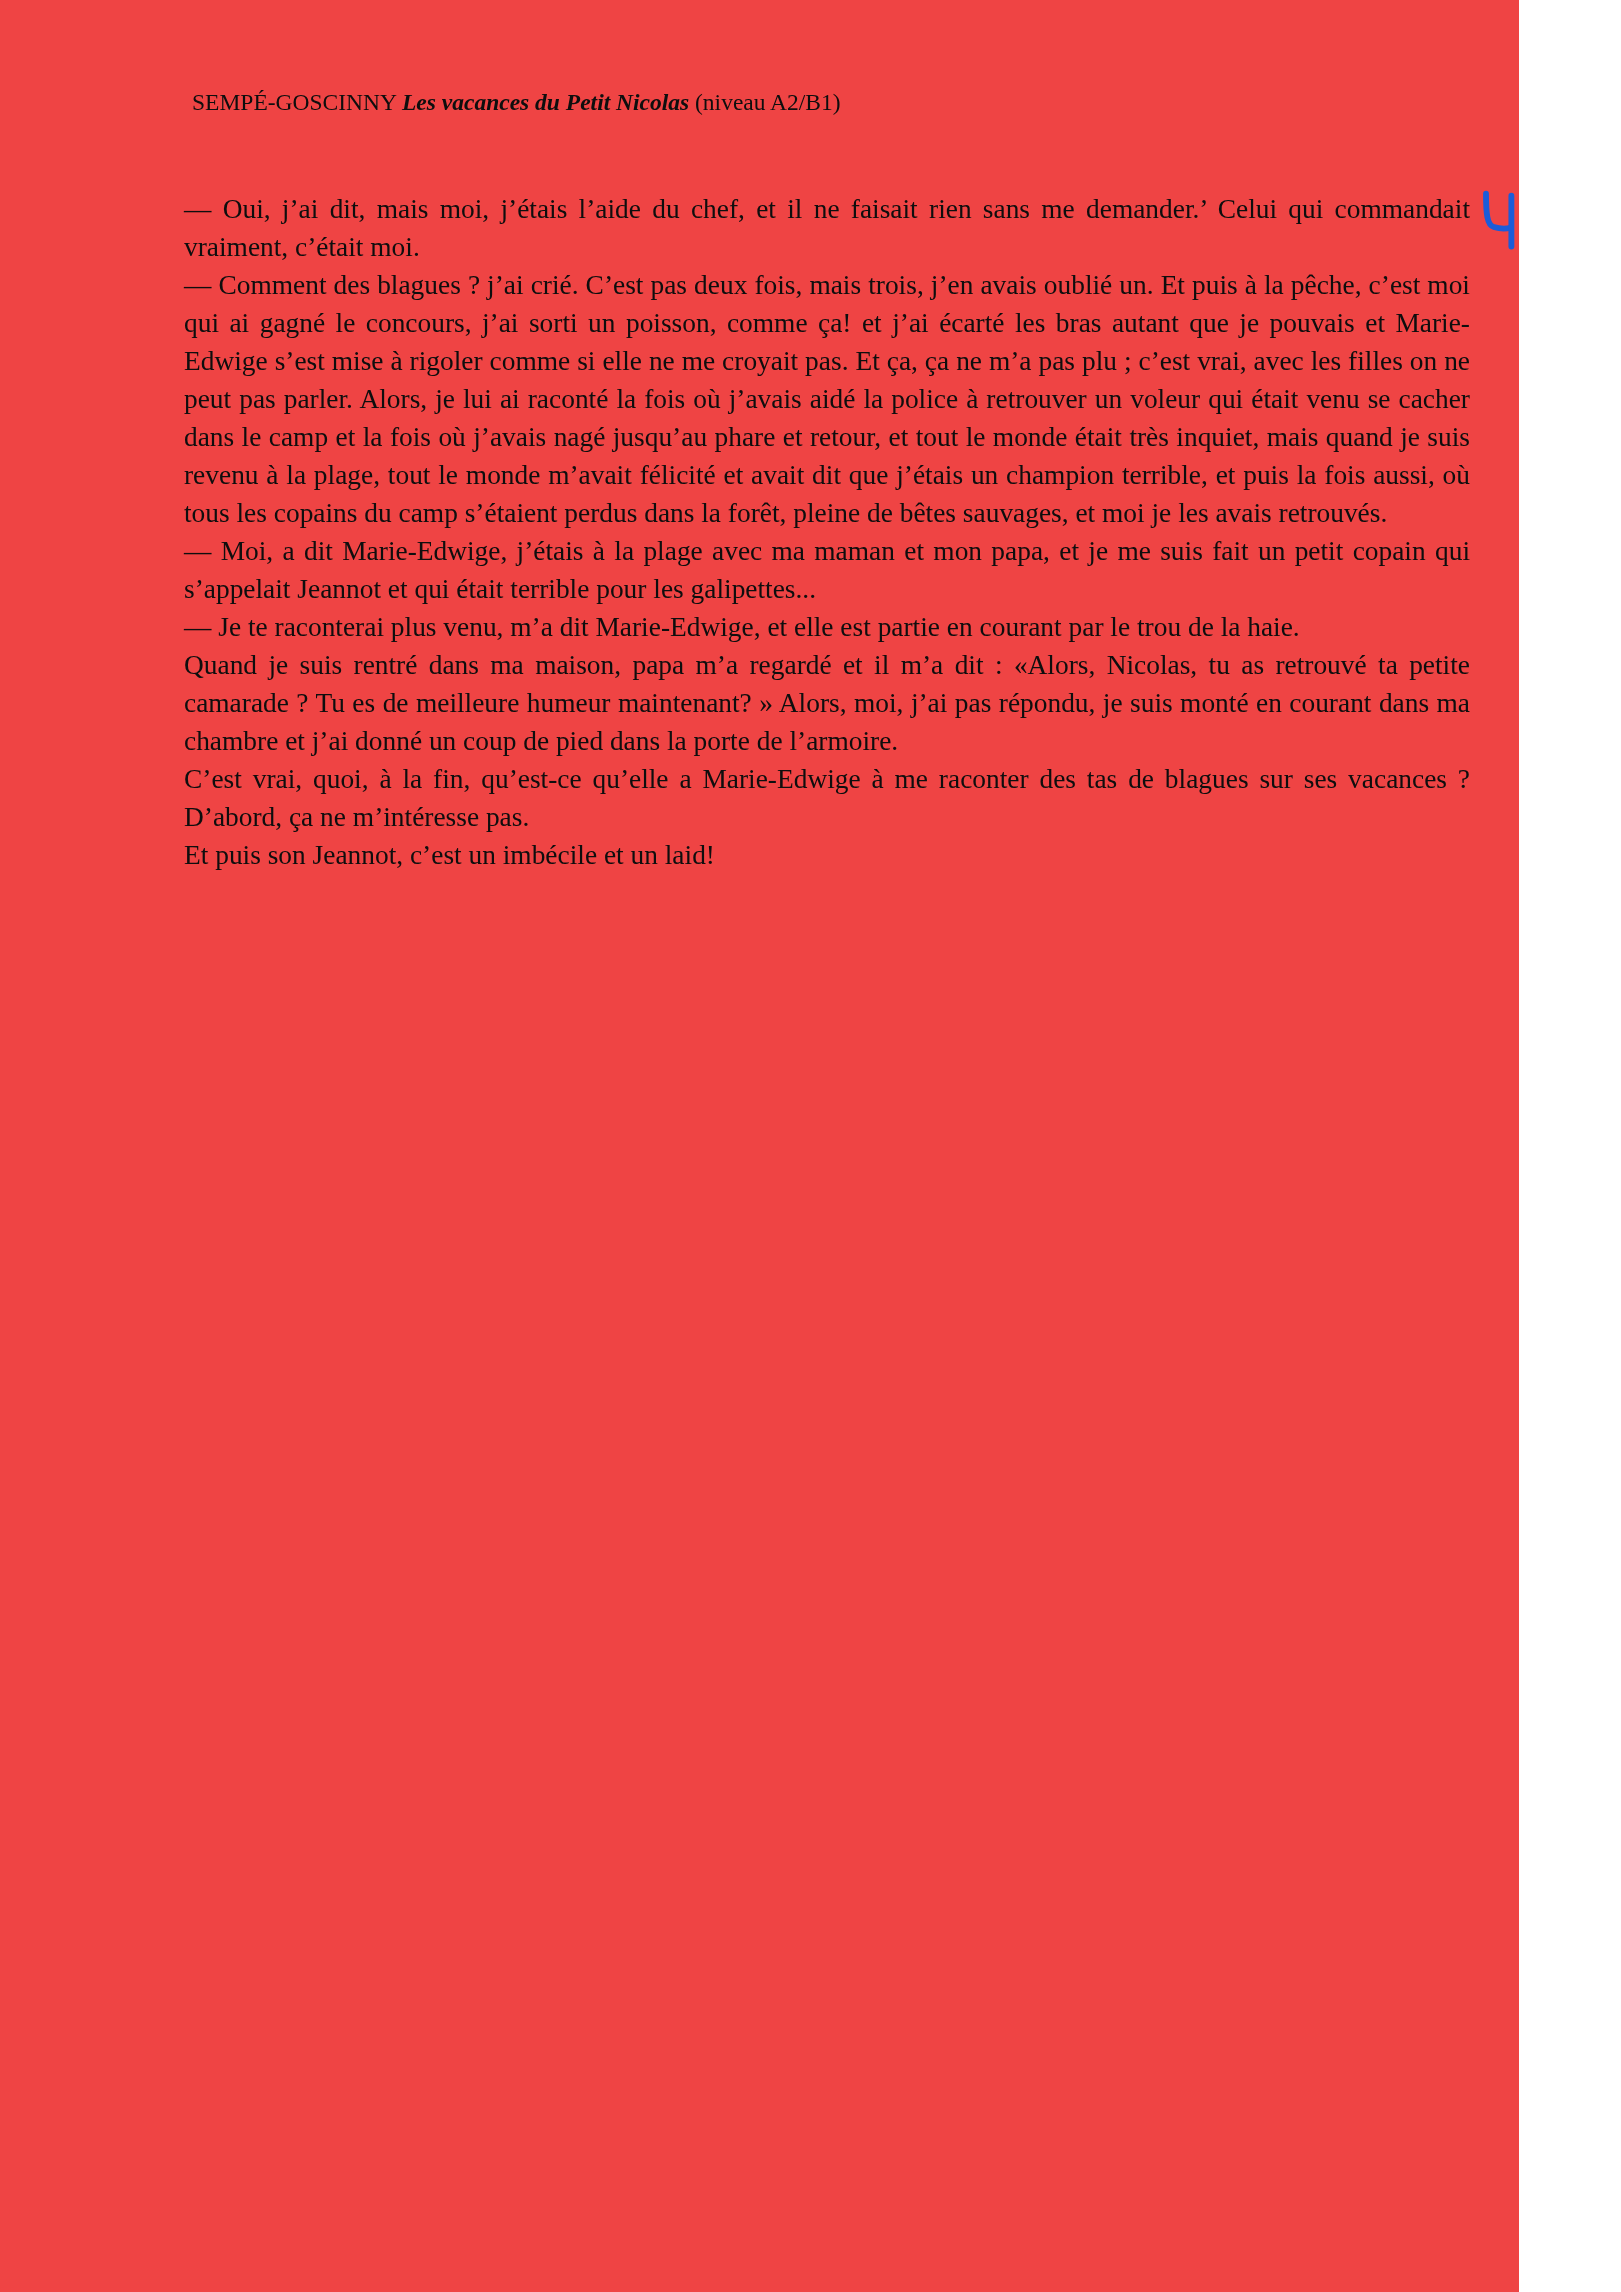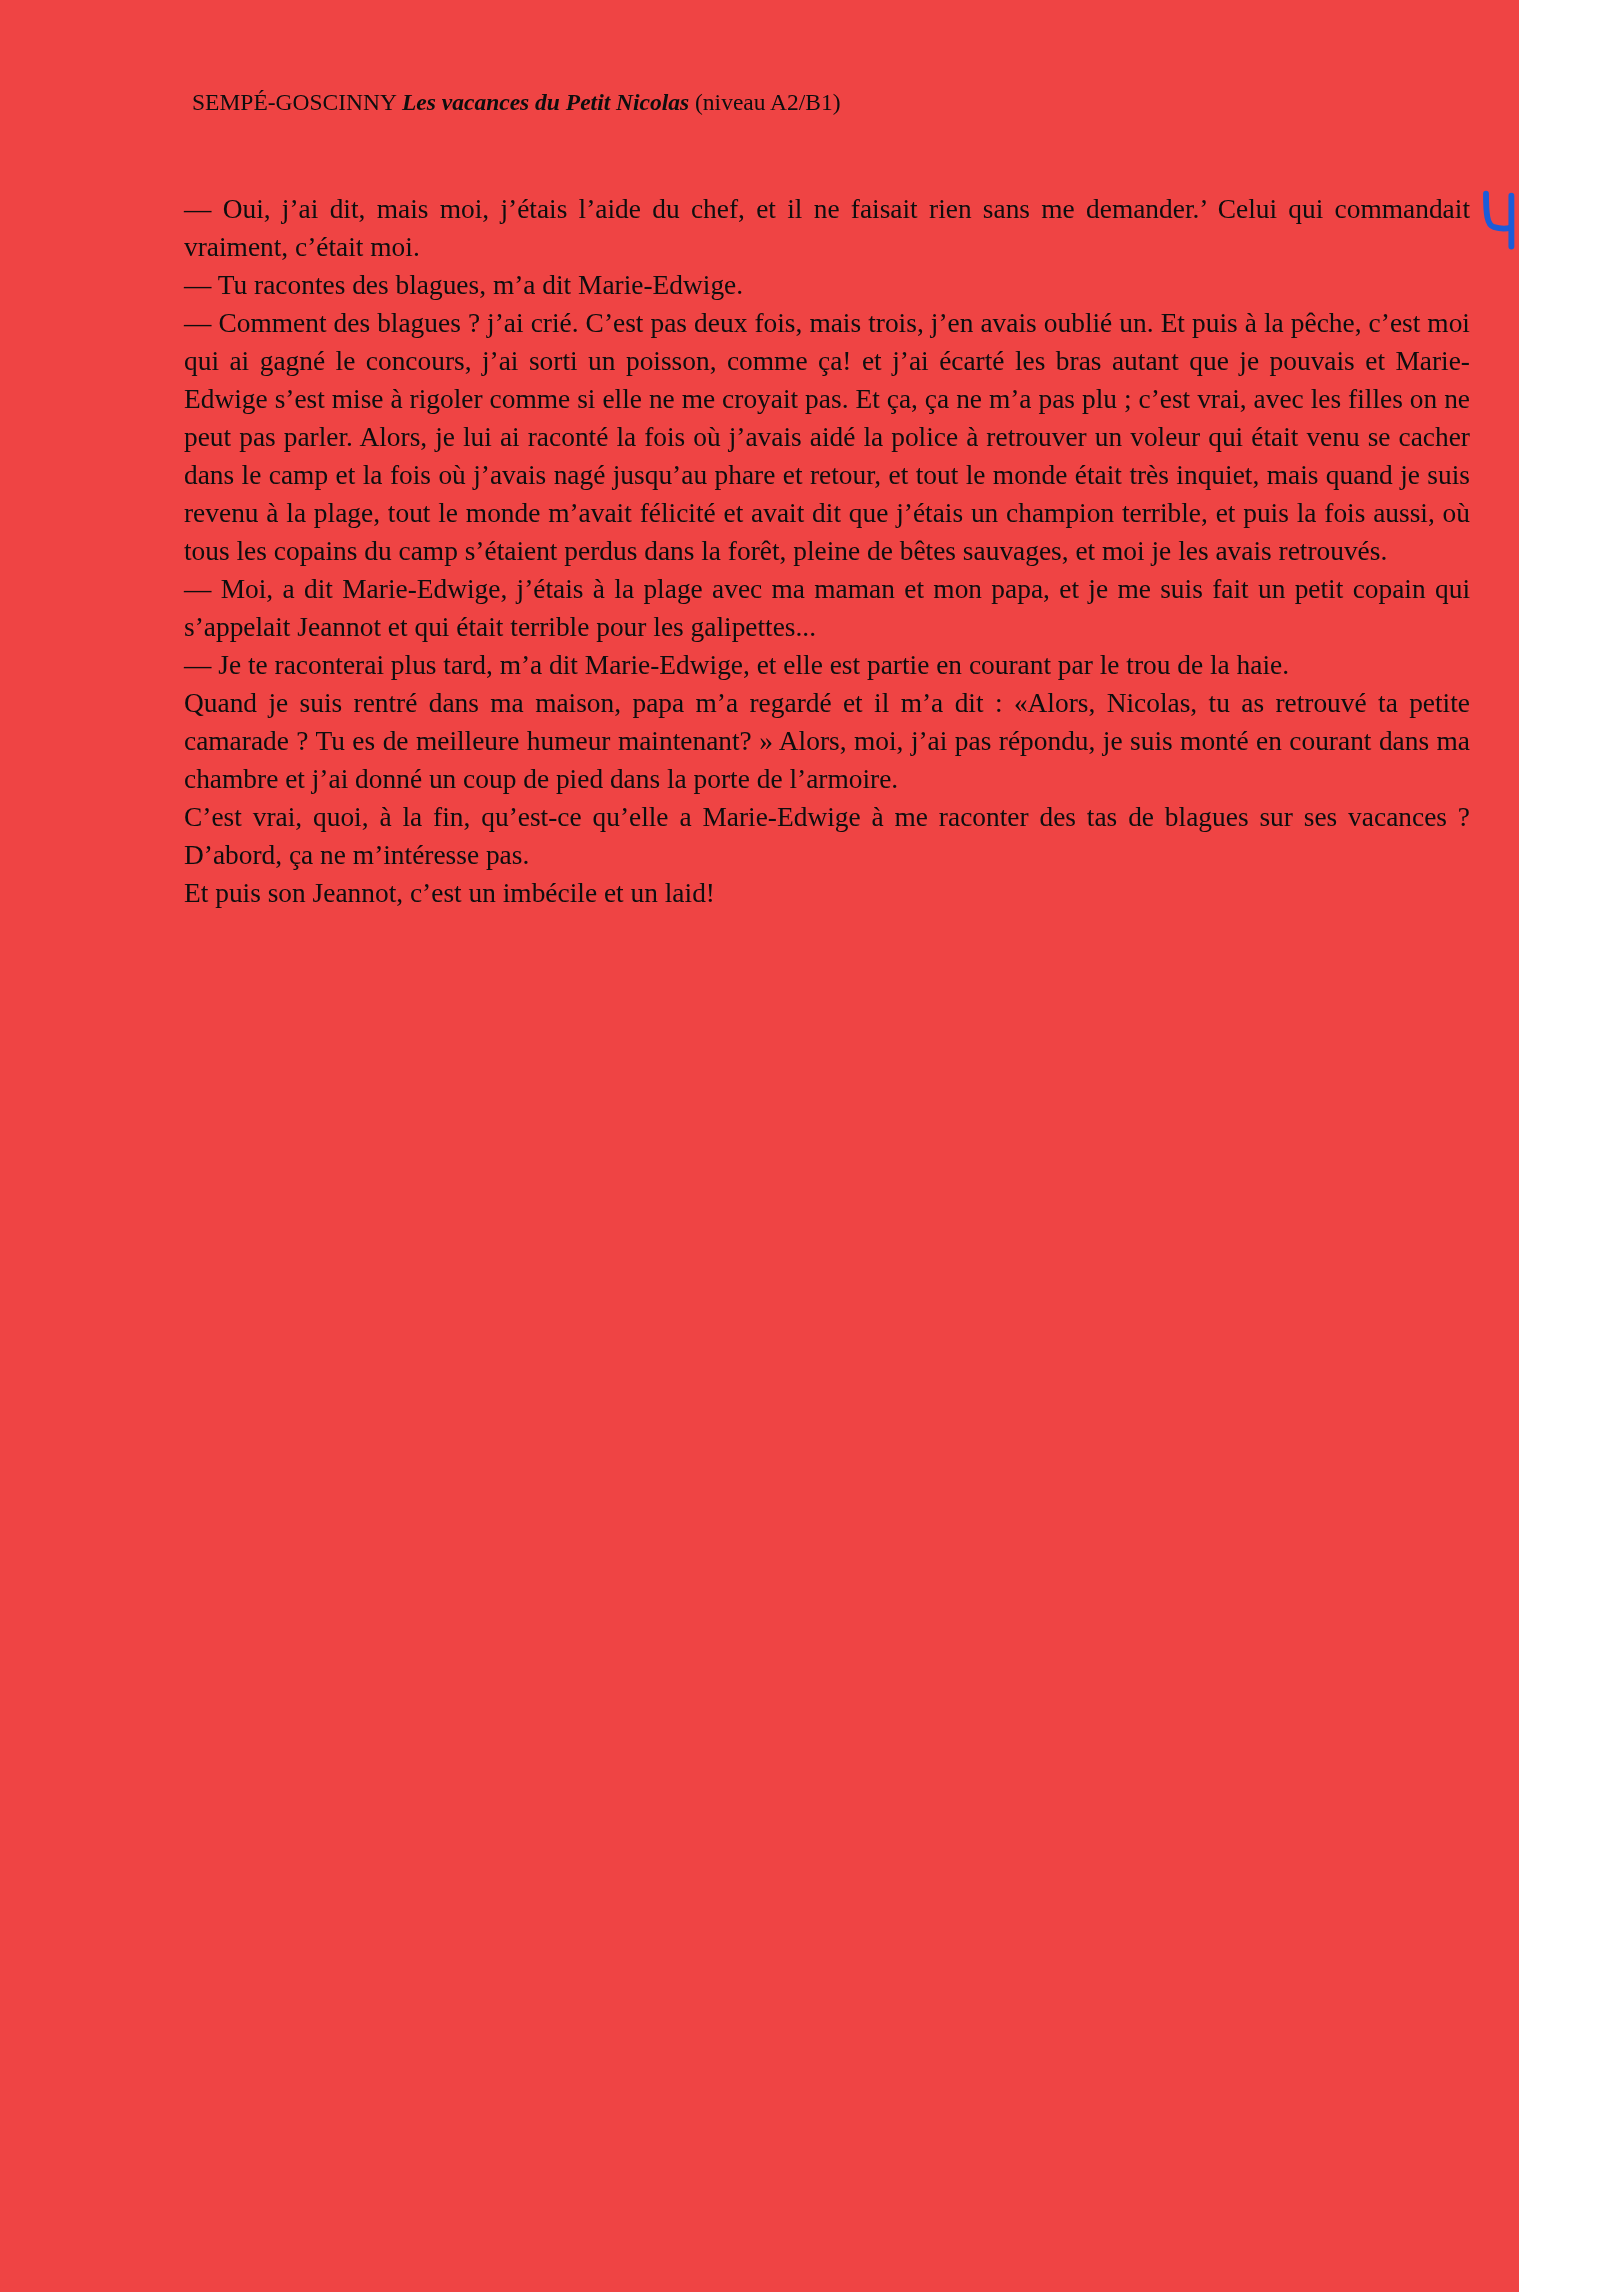--- a/index.html
+++ b/index.html
@@ -66,23 +66,22 @@
 
       <path d="M12 10 C12 30, 13 42, 20 44 C26 46, 32 46, 37 45" fill="none" stroke-width="6" stroke-linecap="round" stroke="#1b5cd9"></path>
       <path d="M38 12 L38 64" fill="none" stroke-width="6" stroke-linecap="round" stroke="#1b5cd9"></path>
 
       <path d="M58 6 L58 70" fill="none" stroke-width="6" stroke-linecap="round" stroke="#1b5cd9"></path>
     </svg>
   </div>
 
   <div class="body-text">
       <p>— Oui, j’ai dit, mais moi, j’étais l’aide du chef, et il ne faisait rien sans me demander.’ Celui qui commandait vraiment, c’était moi.</p>
-      <p>— Tu racontes des blagues, m’a dit Marie-Edwige.</p>
       <p>— Comment des blagues ? j’ai crié. C’est pas deux fois, mais trois, j’en avais oublié un. Et puis à la pêche, c’est moi qui ai gagné le concours, j’ai sorti un poisson, comme ça! et j’ai écarté les bras autant que je pouvais et Marie-Edwige s’est mise à rigoler comme si elle ne me croyait pas. Et ça, ça ne m’a pas plu ; c’est vrai, avec les filles on ne peut pas parler. Alors, je lui ai raconté la fois où j’avais aidé la police à retrouver un voleur qui était venu se cacher dans le camp et la fois où j’avais nagé jusqu’au phare et retour, et tout le monde était très inquiet, mais quand je suis revenu à la plage, tout le monde m’avait félicité et avait dit que j’étais un champion terrible, et puis la fois aussi, où tous les copains du camp s’étaient perdus dans la forêt, pleine de bêtes sauvages, et moi je les avais retrouvés.</p>
       <p>— Moi, a dit Marie-Edwige, j’étais à la plage avec ma maman et mon papa, et je me suis fait un petit copain qui s’appelait Jeannot et qui était terrible pour les galipettes...</p>
-      <p>— Je te raconterai plus tard, m’a dit Marie-Edwige, et elle est partie en courant par le trou de la haie.</p>
+      <p>— Je te raconterai plus venu, m’a dit Marie-Edwige, et elle est partie en courant par le trou de la haie.</p>
       <p>Quand je suis rentré dans ma maison, papa m’a regardé et il m’a dit : «Alors, Nicolas, tu as retrouvé ta petite camarade ? Tu es de meilleure humeur maintenant? » Alors, moi, j’ai pas répondu, je suis monté en courant dans ma chambre et j’ai donné un coup de pied dans la porte de l’armoire.</p>
       <p>C’est vrai, quoi, à la fin, qu’est-ce qu’elle a Marie-Edwige à me raconter des tas de blagues sur ses vacances ? D’abord, ça ne m’intéresse pas.</p>
       <p>Et puis son Jeannot, c’est un imbécile et un laid!</p>
     </div>
 
 </div>
 
 
 </body></html>

